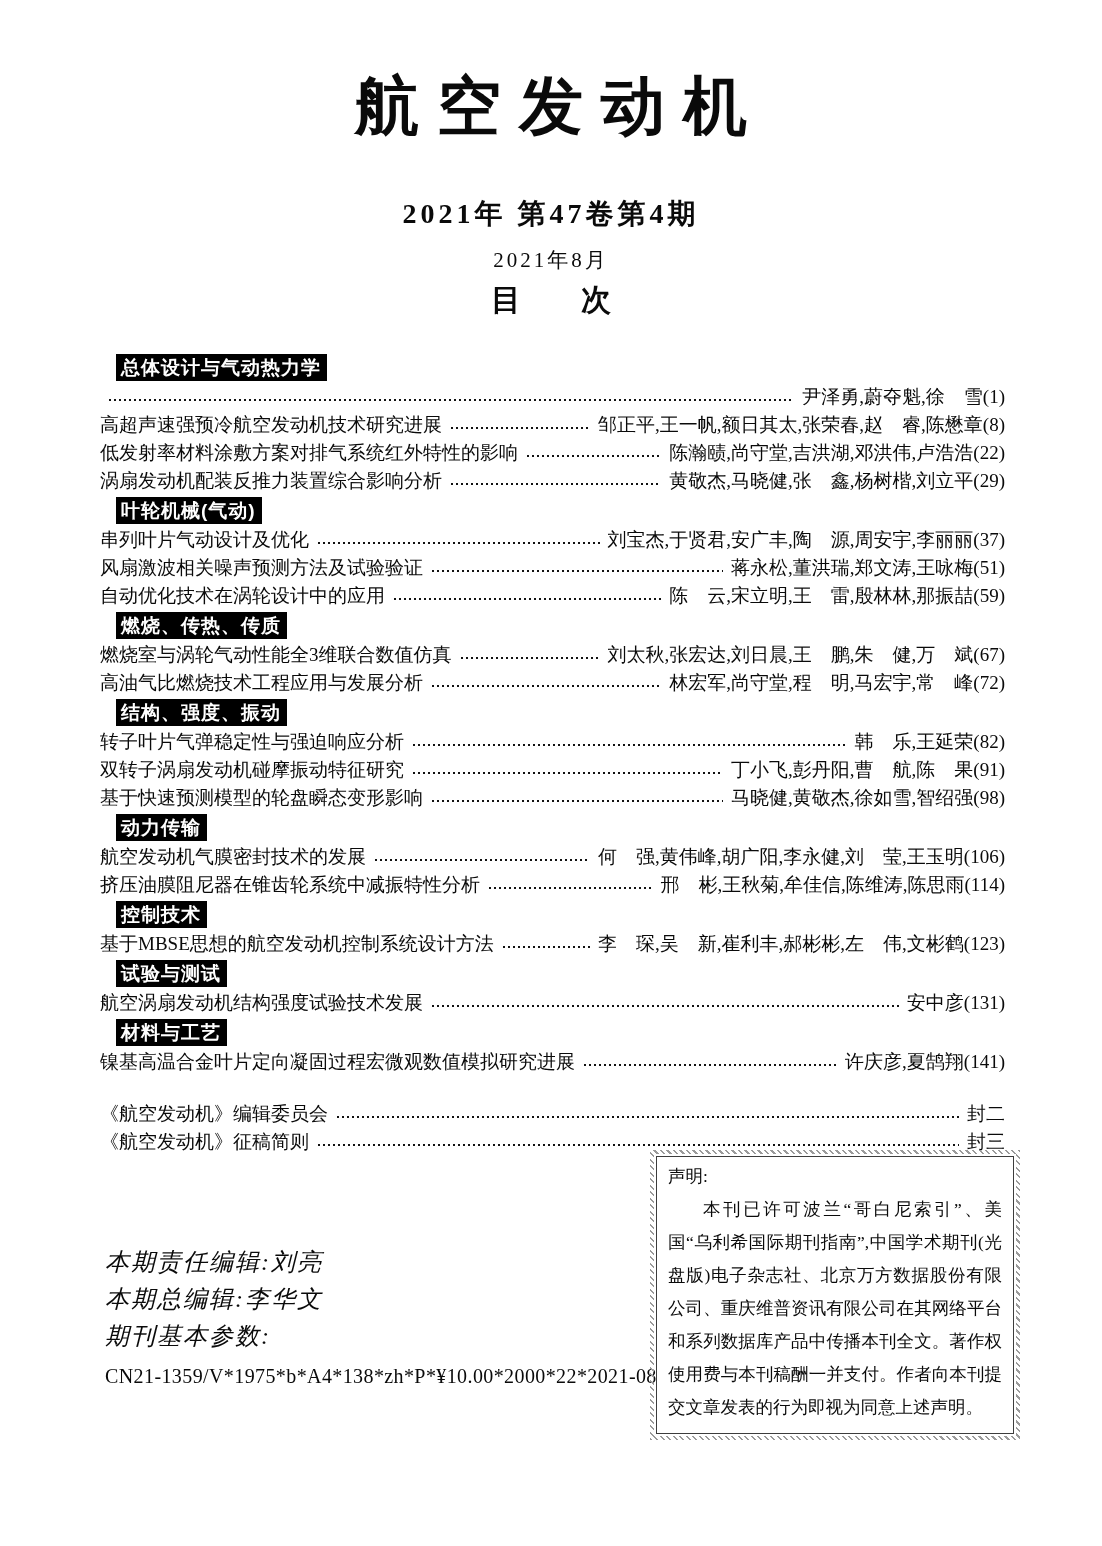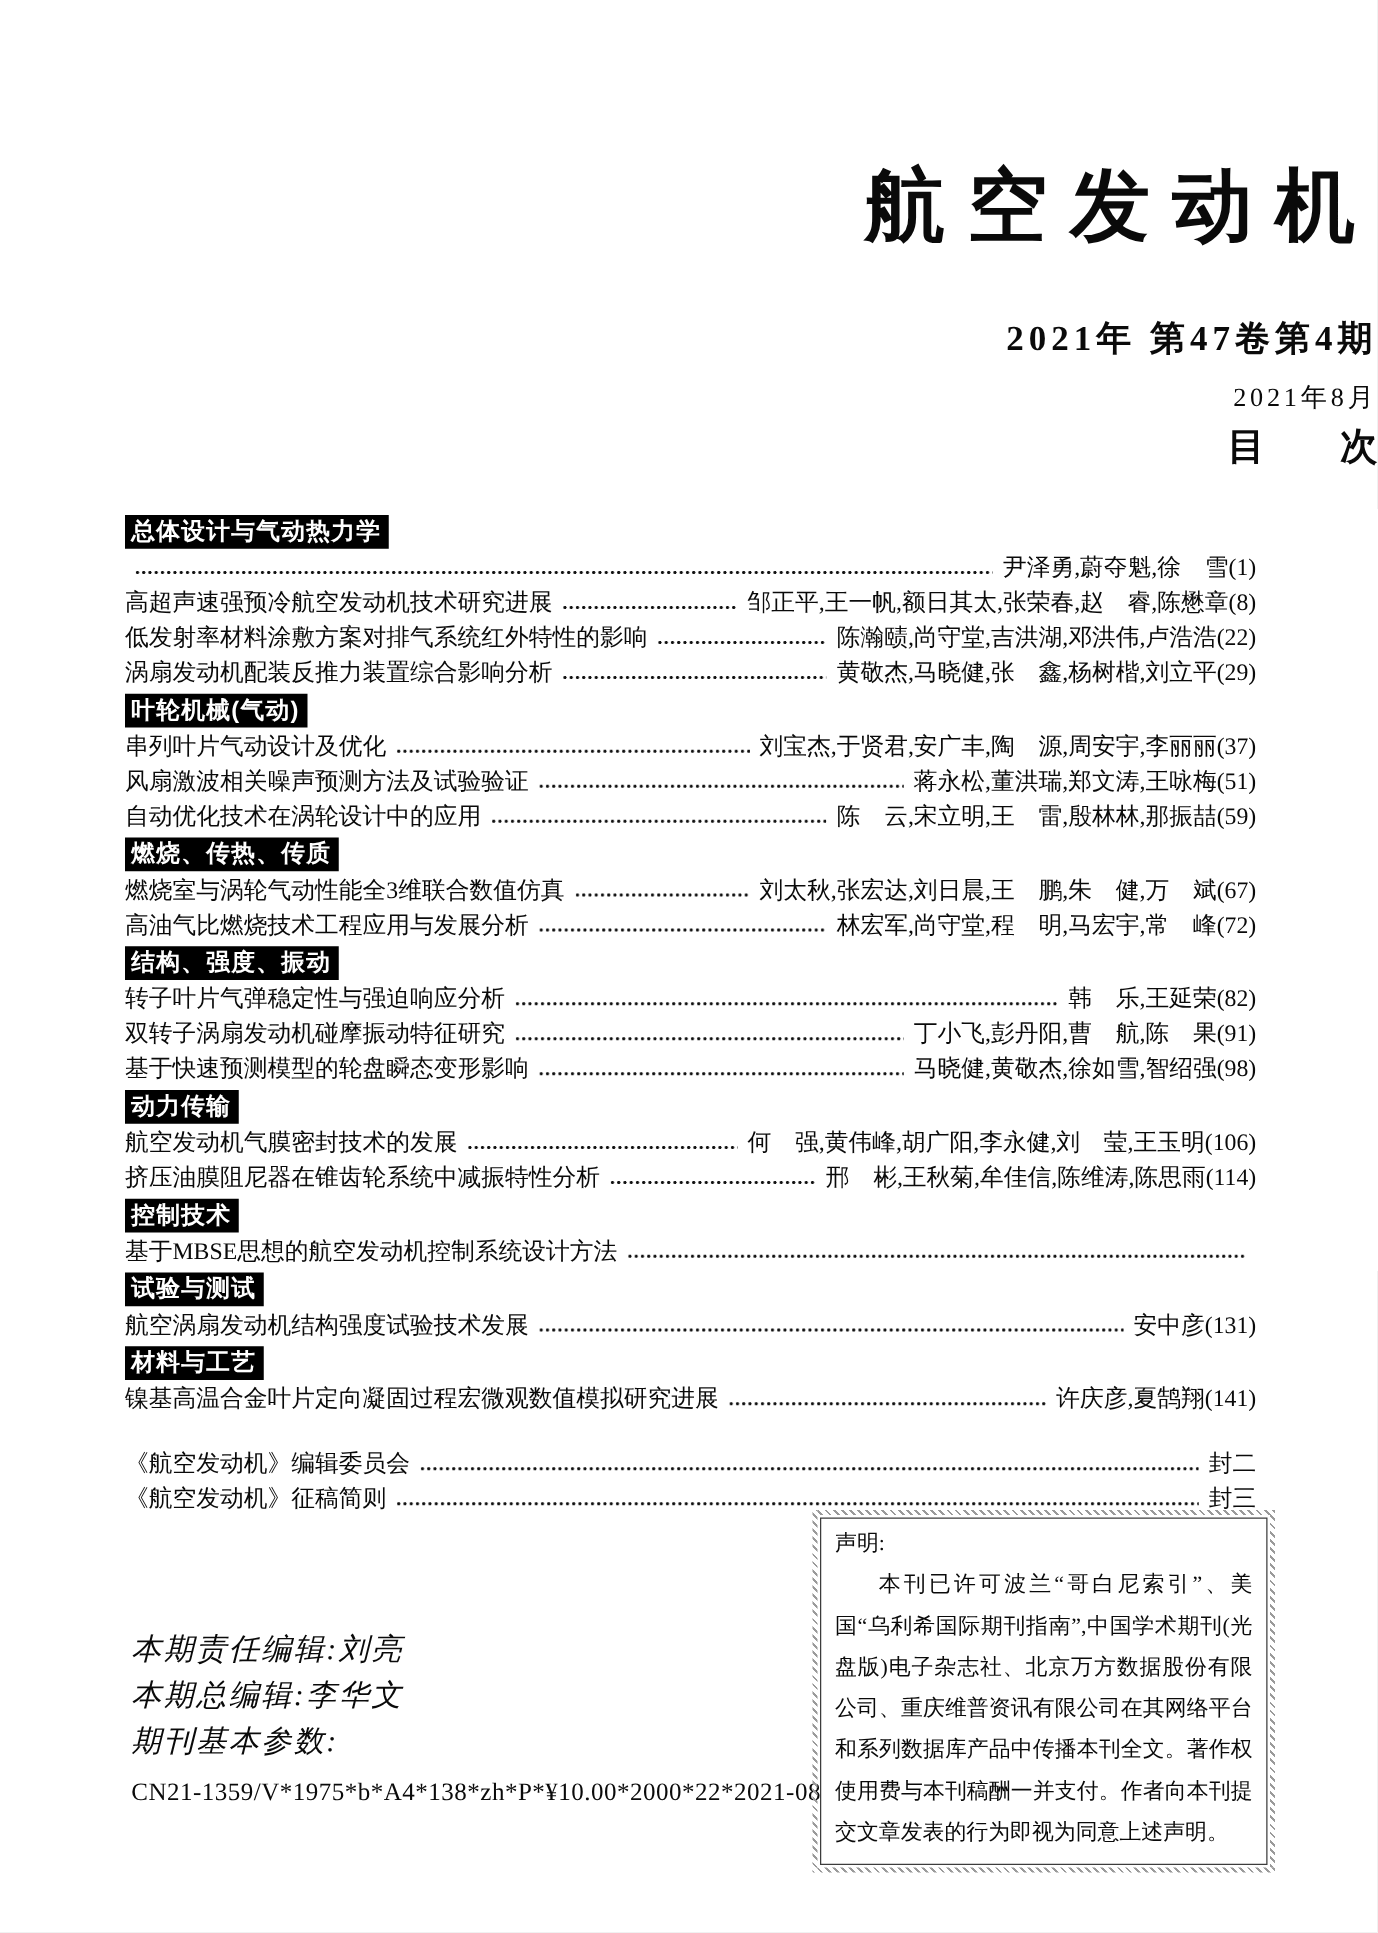--- a/index.html
+++ b/index.html
@@ -5,21 +5,21 @@
   html,body{margin:0;padding:0;background:#e8e8e8;}
   .page{
     position:relative;
     width:1102px;height:1546px;
     margin:0 auto;
     background:#fff;color:#0a0a0a;
     font-family:"Liberation Serif","DejaVu Serif",serif;
     overflow:hidden;
   }
   
-  .masthead{ text-align:right; padding-top:110px;margin-top:16px; }
+  .masthead{ text-align:center; padding-top:68px; }
   .journal-title{
     margin:0;
     font-size:64px; line-height:78px; font-weight:bold;
     letter-spacing:18px; text-indent:18px;
     font-family:"Liberation Serif","DejaVu Serif",serif;
   }
   .issue-line{
     margin-top:52px;
     font-size:28px; line-height:32px; font-weight:bold;
     letter-spacing:4px;
@@ -34,21 +34,21 @@
   }
   
   .contents{ margin:36px 97px 0 100px; }
   .sec-bar{
     width:fit-content;
     background:#000;color:#fff;
     font-family:"Liberation Sans","DejaVu Sans",sans-serif;
     font-weight:bold;
     font-size:19px; line-height:21px;
     padding:3px 6px 3px 5px;
-    margin:2px 0 2px 0;
+    margin:2px 0 2px 16px;
     letter-spacing:1px;
   }
   .row{
     display:flex; align-items:baseline;
     height:28px; line-height:28px;
     font-size:19px;
     white-space:nowrap;
   }
   .row .t{ flex:0 0 auto; }
   .row .leader{
@@ -175,20 +175,21 @@
     <div class="row">
       <span class="t">挤压油膜阻尼器在锥齿轮系统中减振特性分析</span>
       <span class="leader"></span>
       <span class="r"><span>邢　彬,王秋菊,牟佳信,陈维涛,陈思雨</span><span>(114)</span></span>
     </div>
 
     <div class="sec-bar">控制技术</div>
     <div class="row">
       <span class="t">基于MBSE思想的航空发动机控制系统设计方法</span>
       <span class="leader"></span>
+      <span class="r"><span>李　琛,吴　新,崔利丰,郝彬彬,左　伟,文彬鹤</span><span>(123)</span></span>
     </div>
 
     <div class="sec-bar">试验与测试</div>
     <div class="row">
       <span class="t">航空涡扇发动机结构强度试验技术发展</span>
       <span class="leader"></span>
       <span class="r"><span>安中彦</span><span>(131)</span></span>
     </div>
 
     <div class="sec-bar">材料与工艺</div>

